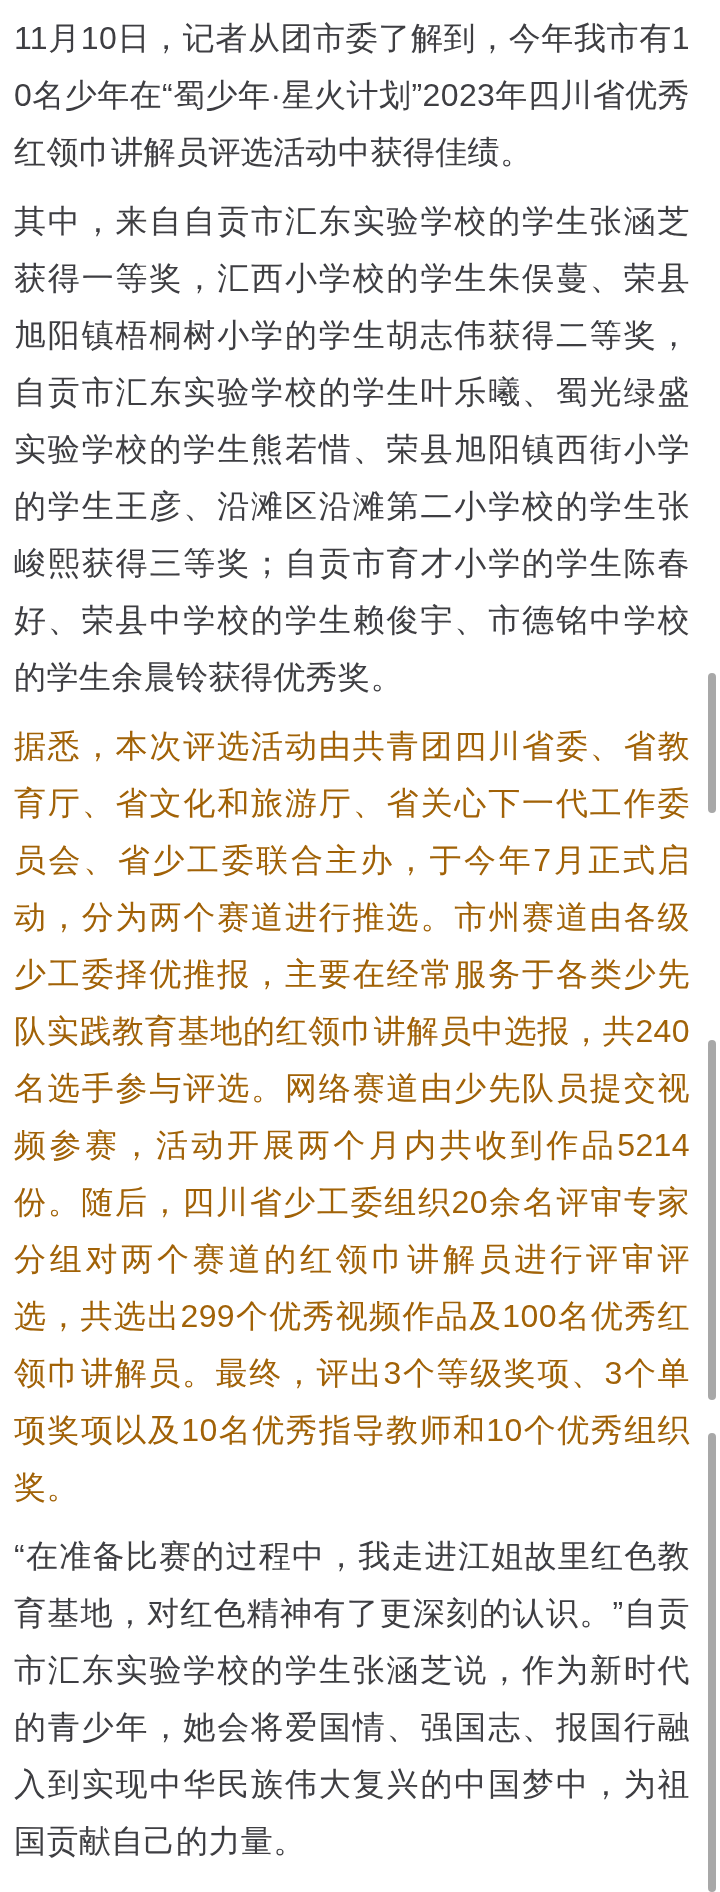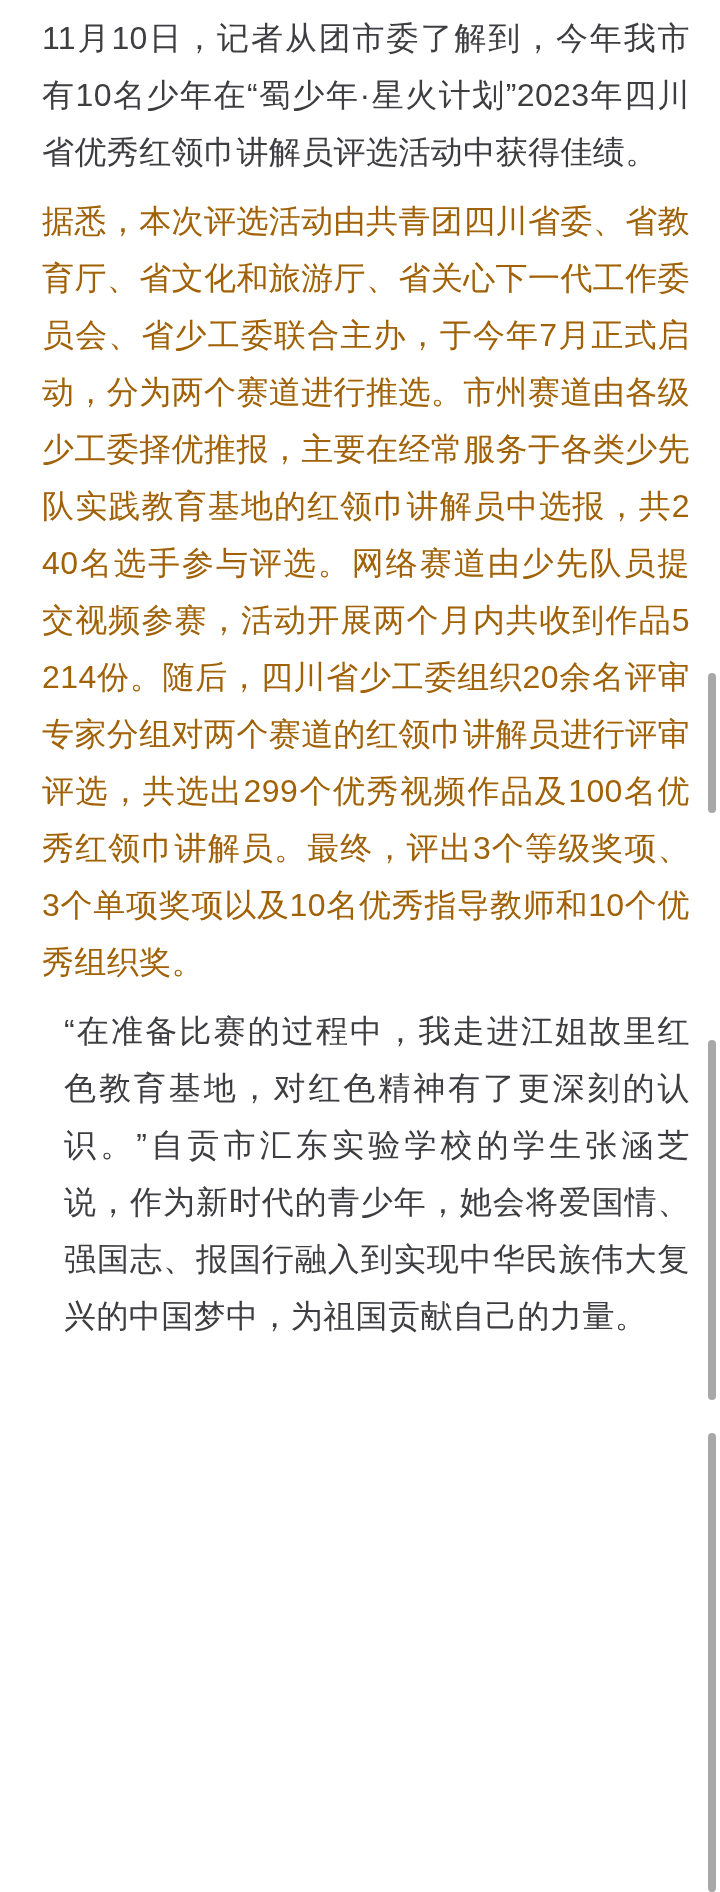--- a/index.html
+++ b/index.html
@@ -5,21 +5,21 @@
   html, body { margin: 0; padding: 0; }
   .screen {
     position: relative;
     width: 720px;
     height: 1892px;
     background: #ffffff;
     overflow: hidden;
     font-family: "Liberation Sans", "DejaVu Sans", sans-serif;
   }
   .content {
-    padding: 10px 30px 0 42px;
+    padding: 10px 30px 0 14px;
   }
   .para {
     margin: 0 0 12px 0;
     font-size: 32px;
     line-height: 57px;
     font-weight: 400;
     color: #3e3e42;
     text-align: justify;
     letter-spacing: 0.4px;
     word-break: break-all;
@@ -39,22 +39,23 @@
     border-radius: 4px;
     background: #a8a8a8;
   }
 </style>
 </head>
 <body>
 
 <div class="screen" style="background: rgb(255, 255, 255);">
   <main class="content">
     <p class="para" style="color: rgb(62, 62, 66);">11月10日，记者从团市委了解到，今年我市有10名少年在“蜀少年·星火计划”2023年四川省优秀红领巾讲解员评选活动中获得佳绩。</p>
+    <p class="para" style="color: rgb(62, 62, 66);">其中，来自自贡市汇东实验学校的学生张涵芝获得一等奖，汇西小学校的学生朱俣蔓、荣县旭阳镇梧桐树小学的学生胡志伟获得二等奖，自贡市汇东实验学校的学生叶乐曦、蜀光绿盛实验学校的学生熊若惜、荣县旭阳镇西街小学的学生王彦、沿滩区沿滩第二小学校的学生张峻熙获得三等奖；自贡市育才小学的学生陈春好、荣县中学校的学生赖俊宇、市德铭中学校的学生余晨铃获得优秀奖。</p>
     <p class="para" style="color: #a16207;">据悉，本次评选活动由共青团四川省委、省教育厅、省文化和旅游厅、省关心下一代工作委员会、省少工委联合主办，于今年7月正式启动，分为两个赛道进行推选。市州赛道由各级少工委择优推报，主要在经常服务于各类少先队实践教育基地的红领巾讲解员中选报，共240名选手参与评选。网络赛道由少先队员提交视频参赛，活动开展两个月内共收到作品5214份。随后，四川省少工委组织20余名评审专家分组对两个赛道的红领巾讲解员进行评审评选，共选出299个优秀视频作品及100名优秀红领巾讲解员。最终，评出3个等级奖项、3个单项奖项以及10名优秀指导教师和10个优秀组织奖。</p>
-    <p class="para" style="color: rgb(62, 62, 66); margin-left: 22px;">“在准备比赛的过程中，我走进江姐故里红色教育基地，对红色精神有了更深刻的认识。”自贡市汇东实验学校的学生张涵芝说，作为新时代的青少年，她会将爱国情、强国志、报国行融入到实现中华民族伟大复兴的中国梦中，为祖国贡献自己的力量。</p>
+    <p class="para" style="color: rgb(62, 62, 66);">“在准备比赛的过程中，我走进江姐故里红色教育基地，对红色精神有了更深刻的认识。”自贡市汇东实验学校的学生张涵芝说，作为新时代的青少年，她会将爱国情、强国志、报国行融入到实现中华民族伟大复兴的中国梦中，为祖国贡献自己的力量。</p>
   </main>
 
   <div class="scrollbar-track">
     <div class="scrollbar-thumb" style="top: 673px; height: 140px; width: 8px; background: rgb(168, 168, 168);"></div>
     <div class="scrollbar-thumb" style="top: 1040px; height: 360px; width: 8px; background: rgb(168, 168, 168);"></div>
     <div class="scrollbar-thumb" style="top: 1433px; height: 459px; width: 8px; background: rgb(168, 168, 168);"></div>
   </div>
 </div>
 
 </body></html>

